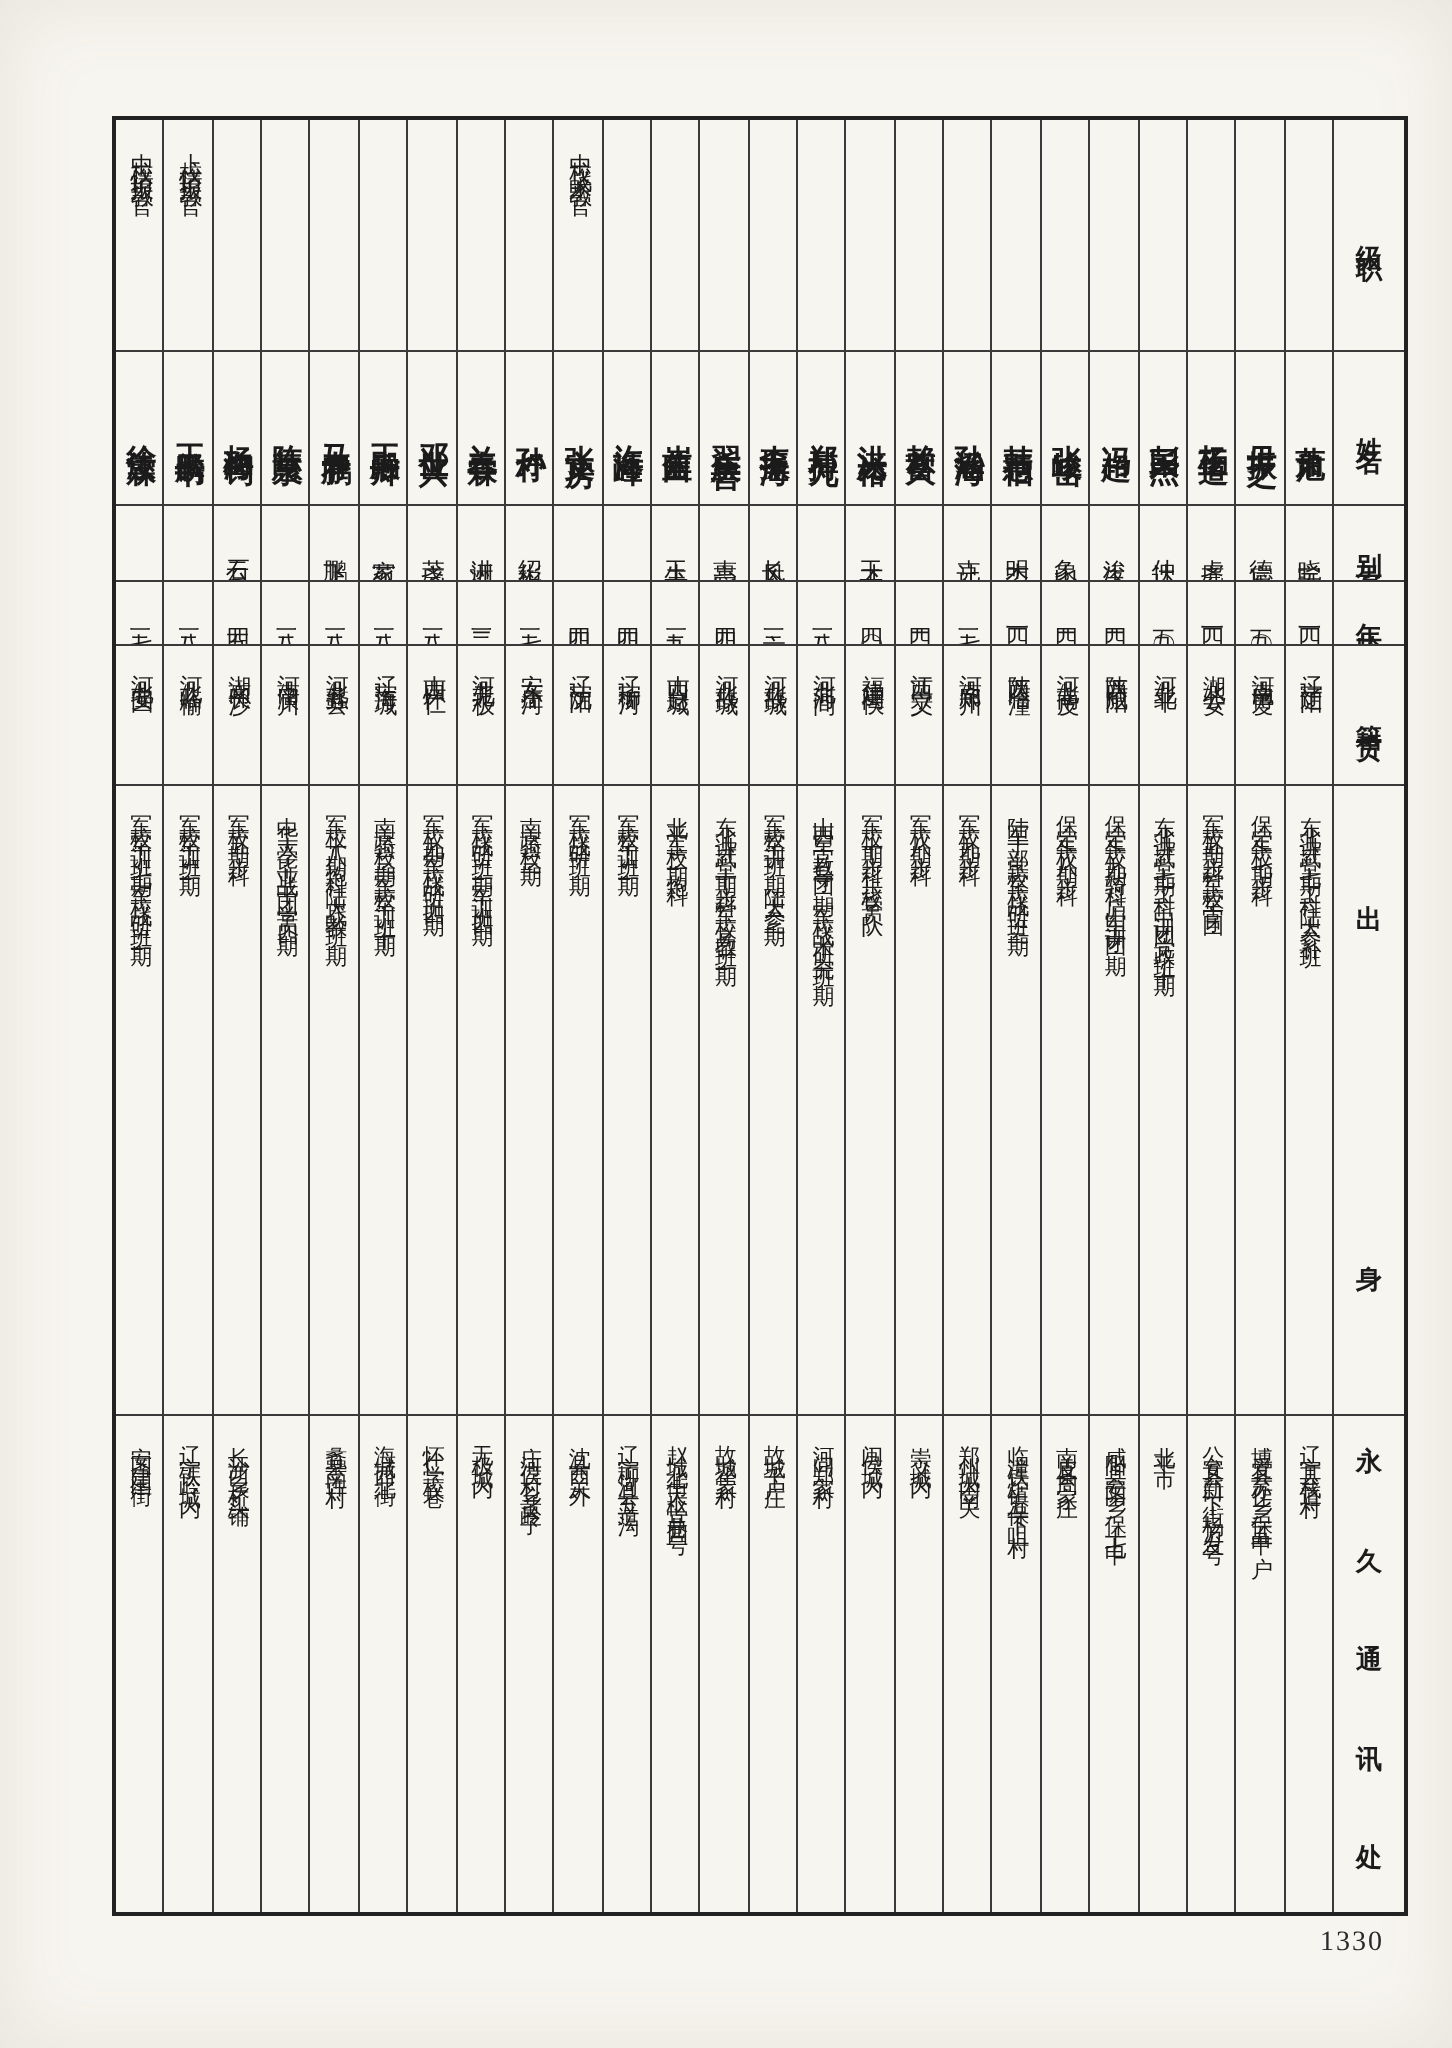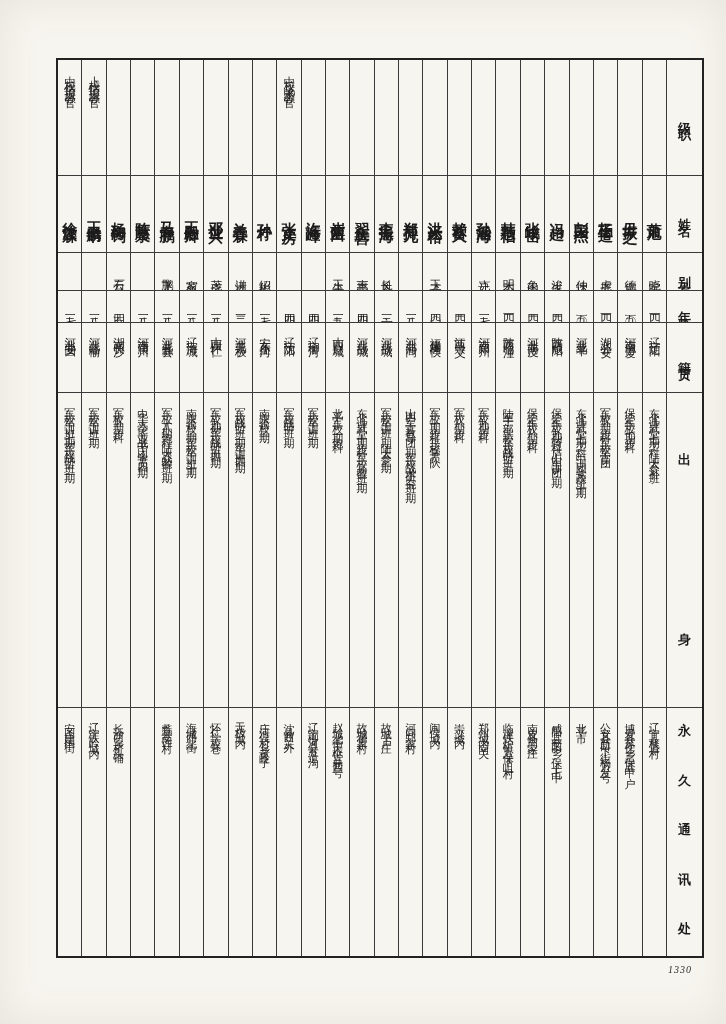--- a/index.html
+++ b/index.html
@@ -83,24 +83,23 @@
     font-size:13px;
     font-weight:600;
   }
   .cell-background .char-spread { padding:58px 0; }
   .cell-address .char-spread    { padding:14px 0 18px; }
 
   .page-number {
     position:absolute;
     right:34px; top:964px;
     font-family:"Liberation Serif", serif;
-    font-size:10px;
+    font-size:14px;
     color:#2a2a2a;
     letter-spacing:1px;
-    font-style:italic;
   }
 </style>
 </head>
 <body>
 
 <div class="page">
 
   <div class="table">
       <div class="col">
         <div class="cell cell-rank">

